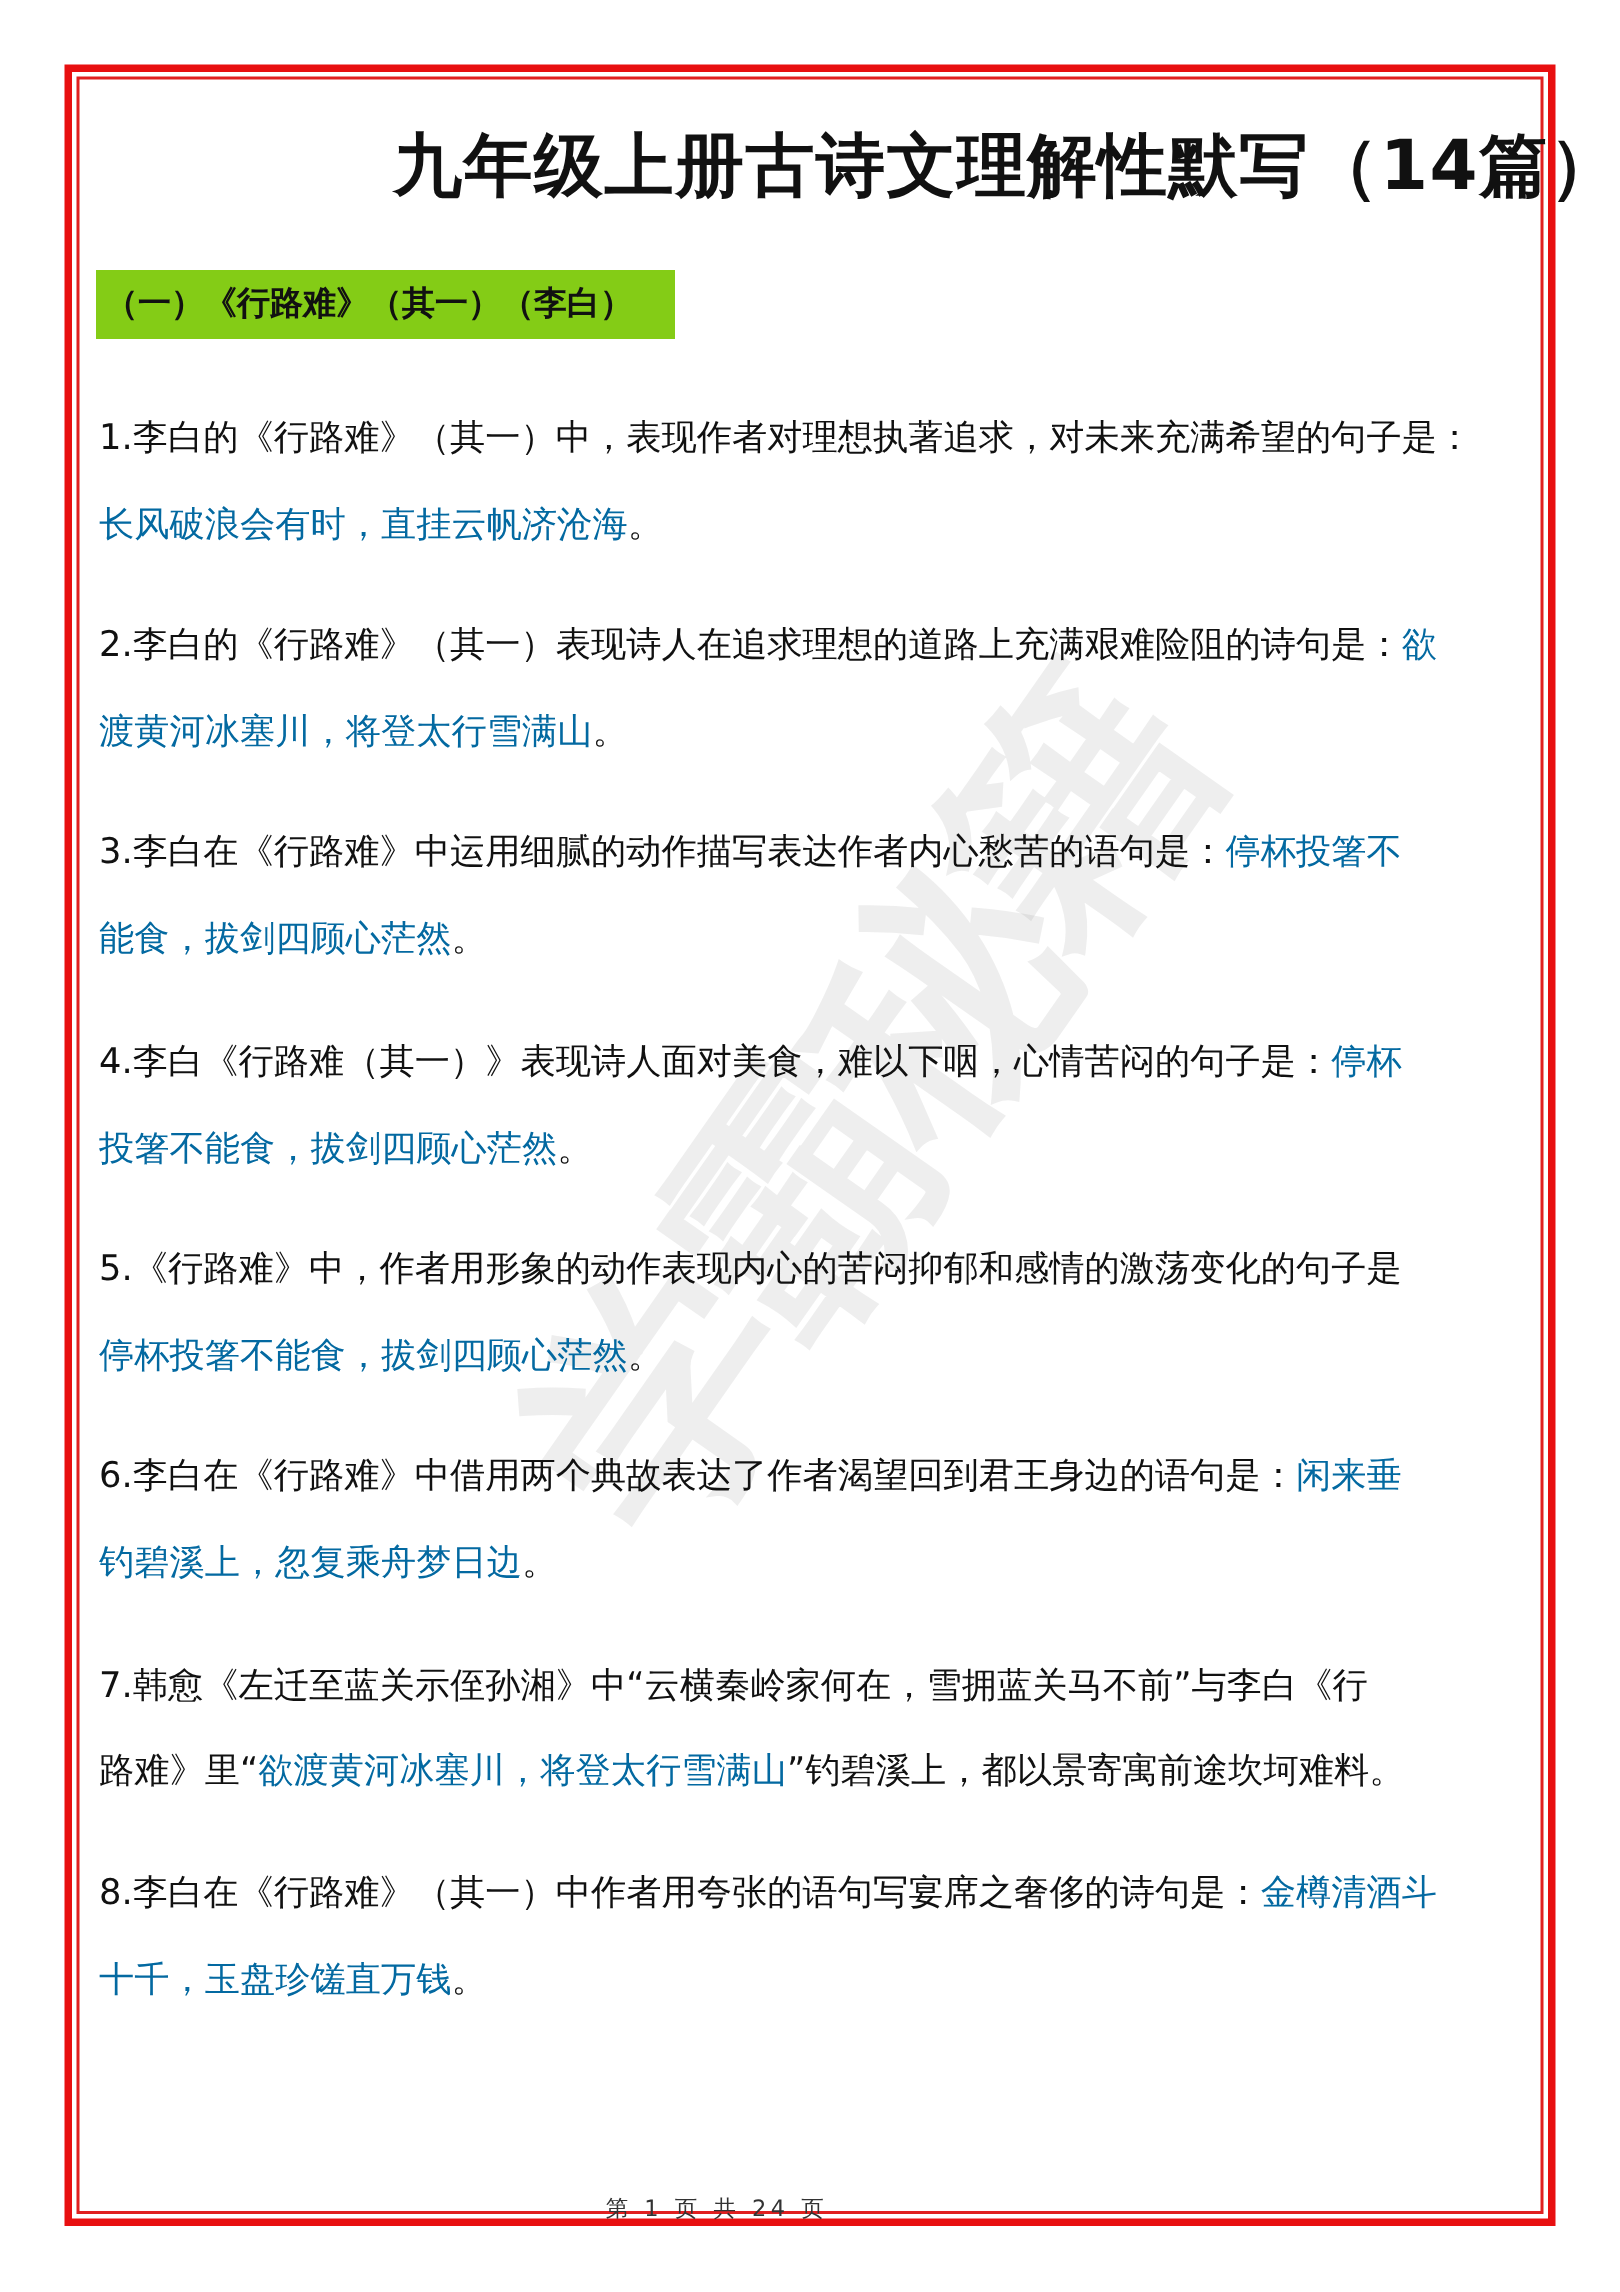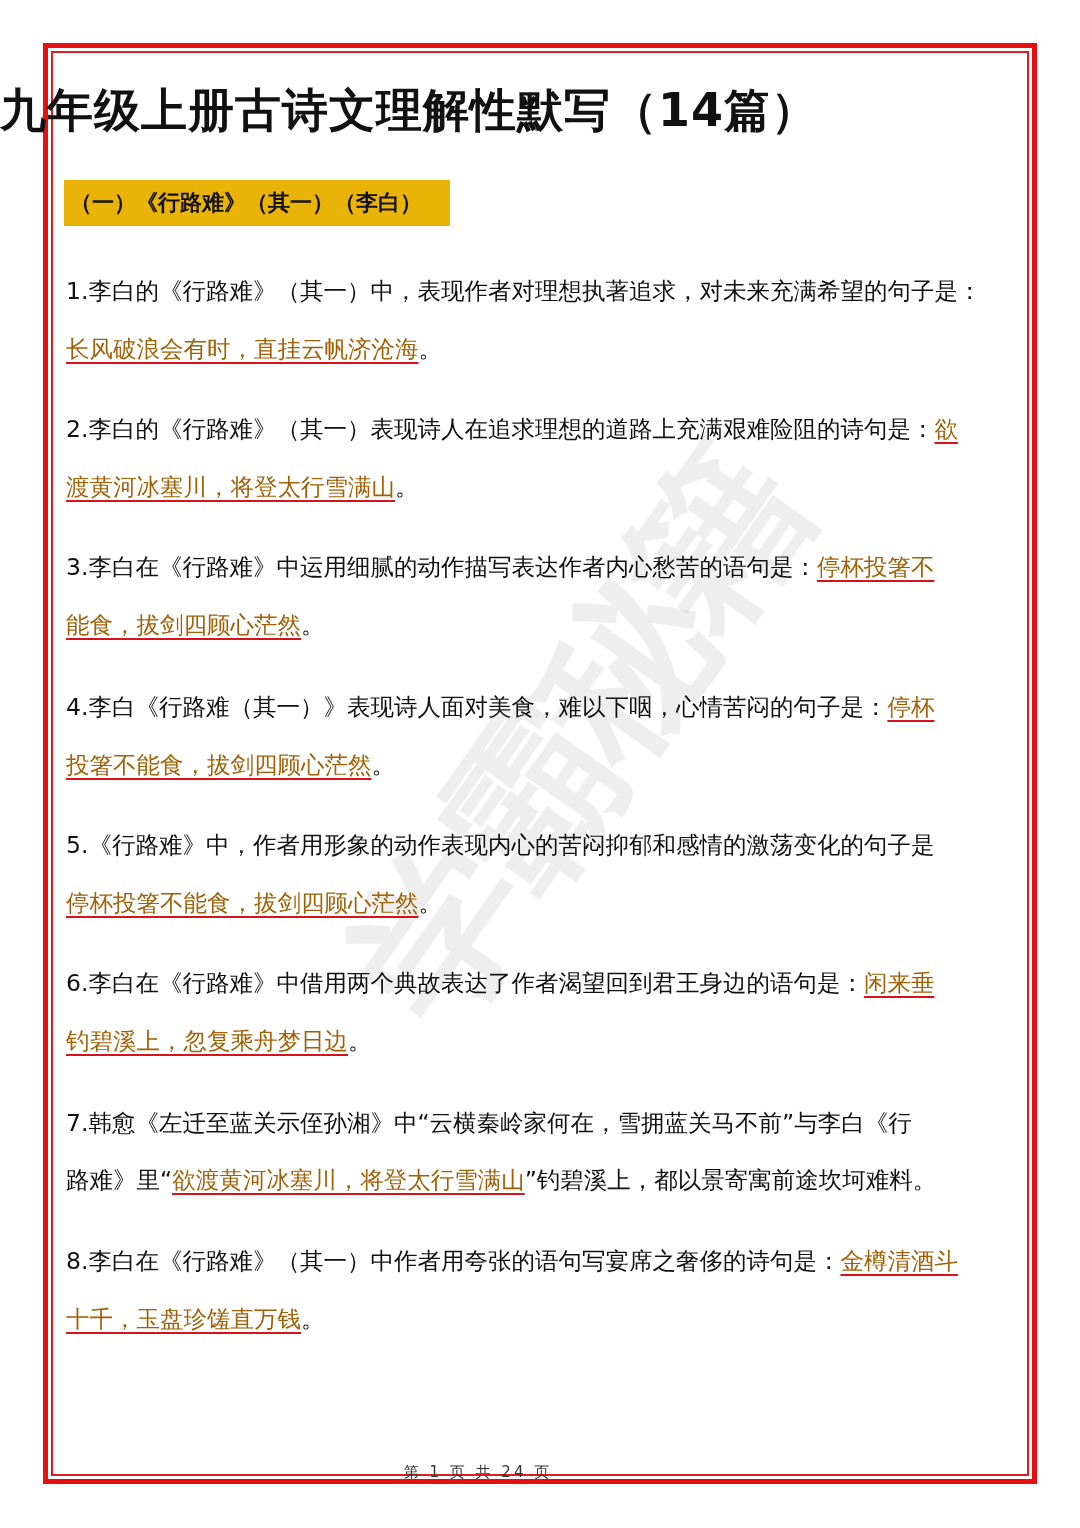--- a/index.html
+++ b/index.html
@@ -6,28 +6,28 @@
   body { width: 1080px; height: 1528px; position: relative; overflow: hidden;
          font-family: "DejaVu Sans", "Liberation Sans", sans-serif; color: #111; }
   .frame-outer { position: absolute; left: 43px; top: 43px; width: 994px; height: 1441px;
                  box-sizing: border-box; border: 5px solid #e80f10; }
   .frame-inner { position: absolute; left: 51px; top: 51px; width: 978px; height: 1425px;
                  box-sizing: border-box; border: 2px solid #e02020; }
   .watermark { position: absolute; left: 250px; top: 640px; width: 620px; height: 200px;
                transform: rotate(-55deg); transform-origin: center;
                font-size: 170px; color: rgba(150,150,150,0.16); font-weight: bold;
                white-space: nowrap; letter-spacing: -10px; pointer-events: none; }
-  .title { position: absolute; left: 0; top: 80px; width: 1080px; text-align: left;
+  .title { position: absolute; left: 0; top: 80px; width: 1080px; text-align: right;
            font-size: 46px; font-weight: bold; letter-spacing: 1px; color: #111; }
   .section-head { position: absolute; left: 64px; top: 180px; height: 46px; width: 386px;
-                  background: #eab308; font-size: 22px; font-weight: bold; line-height: 46px;
+                  background: #84cc16; font-size: 22px; font-weight: bold; line-height: 46px;
                   padding-left: 6px; box-sizing: border-box; color: #111; }
   .q { position: absolute; left: 66px; width: 946px; font-size: 23.5px; line-height: 23px; }
   .q .line { position: absolute; left: 0; white-space: nowrap; text-align: right; }
-  .ans { color: #a16207; text-decoration: underline; text-decoration-color: #d8121a;
+  .ans { color: #0369a1; text-decoration-color: #d8121a;
          text-underline-offset: 5px; }
   .footer { position: absolute; left: 0; top: 1463px; width: 956px; text-align: center;
             font-size: 15px; color: #333; letter-spacing: 3px; }
 </style>
 </head>
 <body>
 
 <div class="frame-outer"></div>
 <div class="frame-inner"></div>
 

